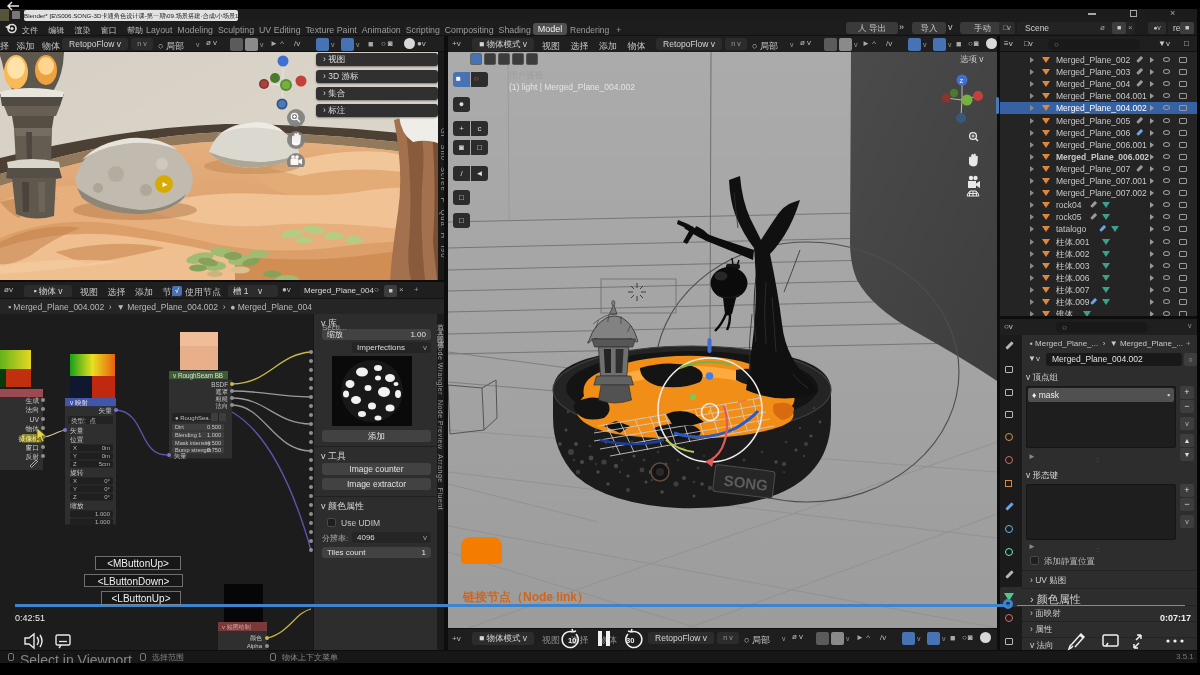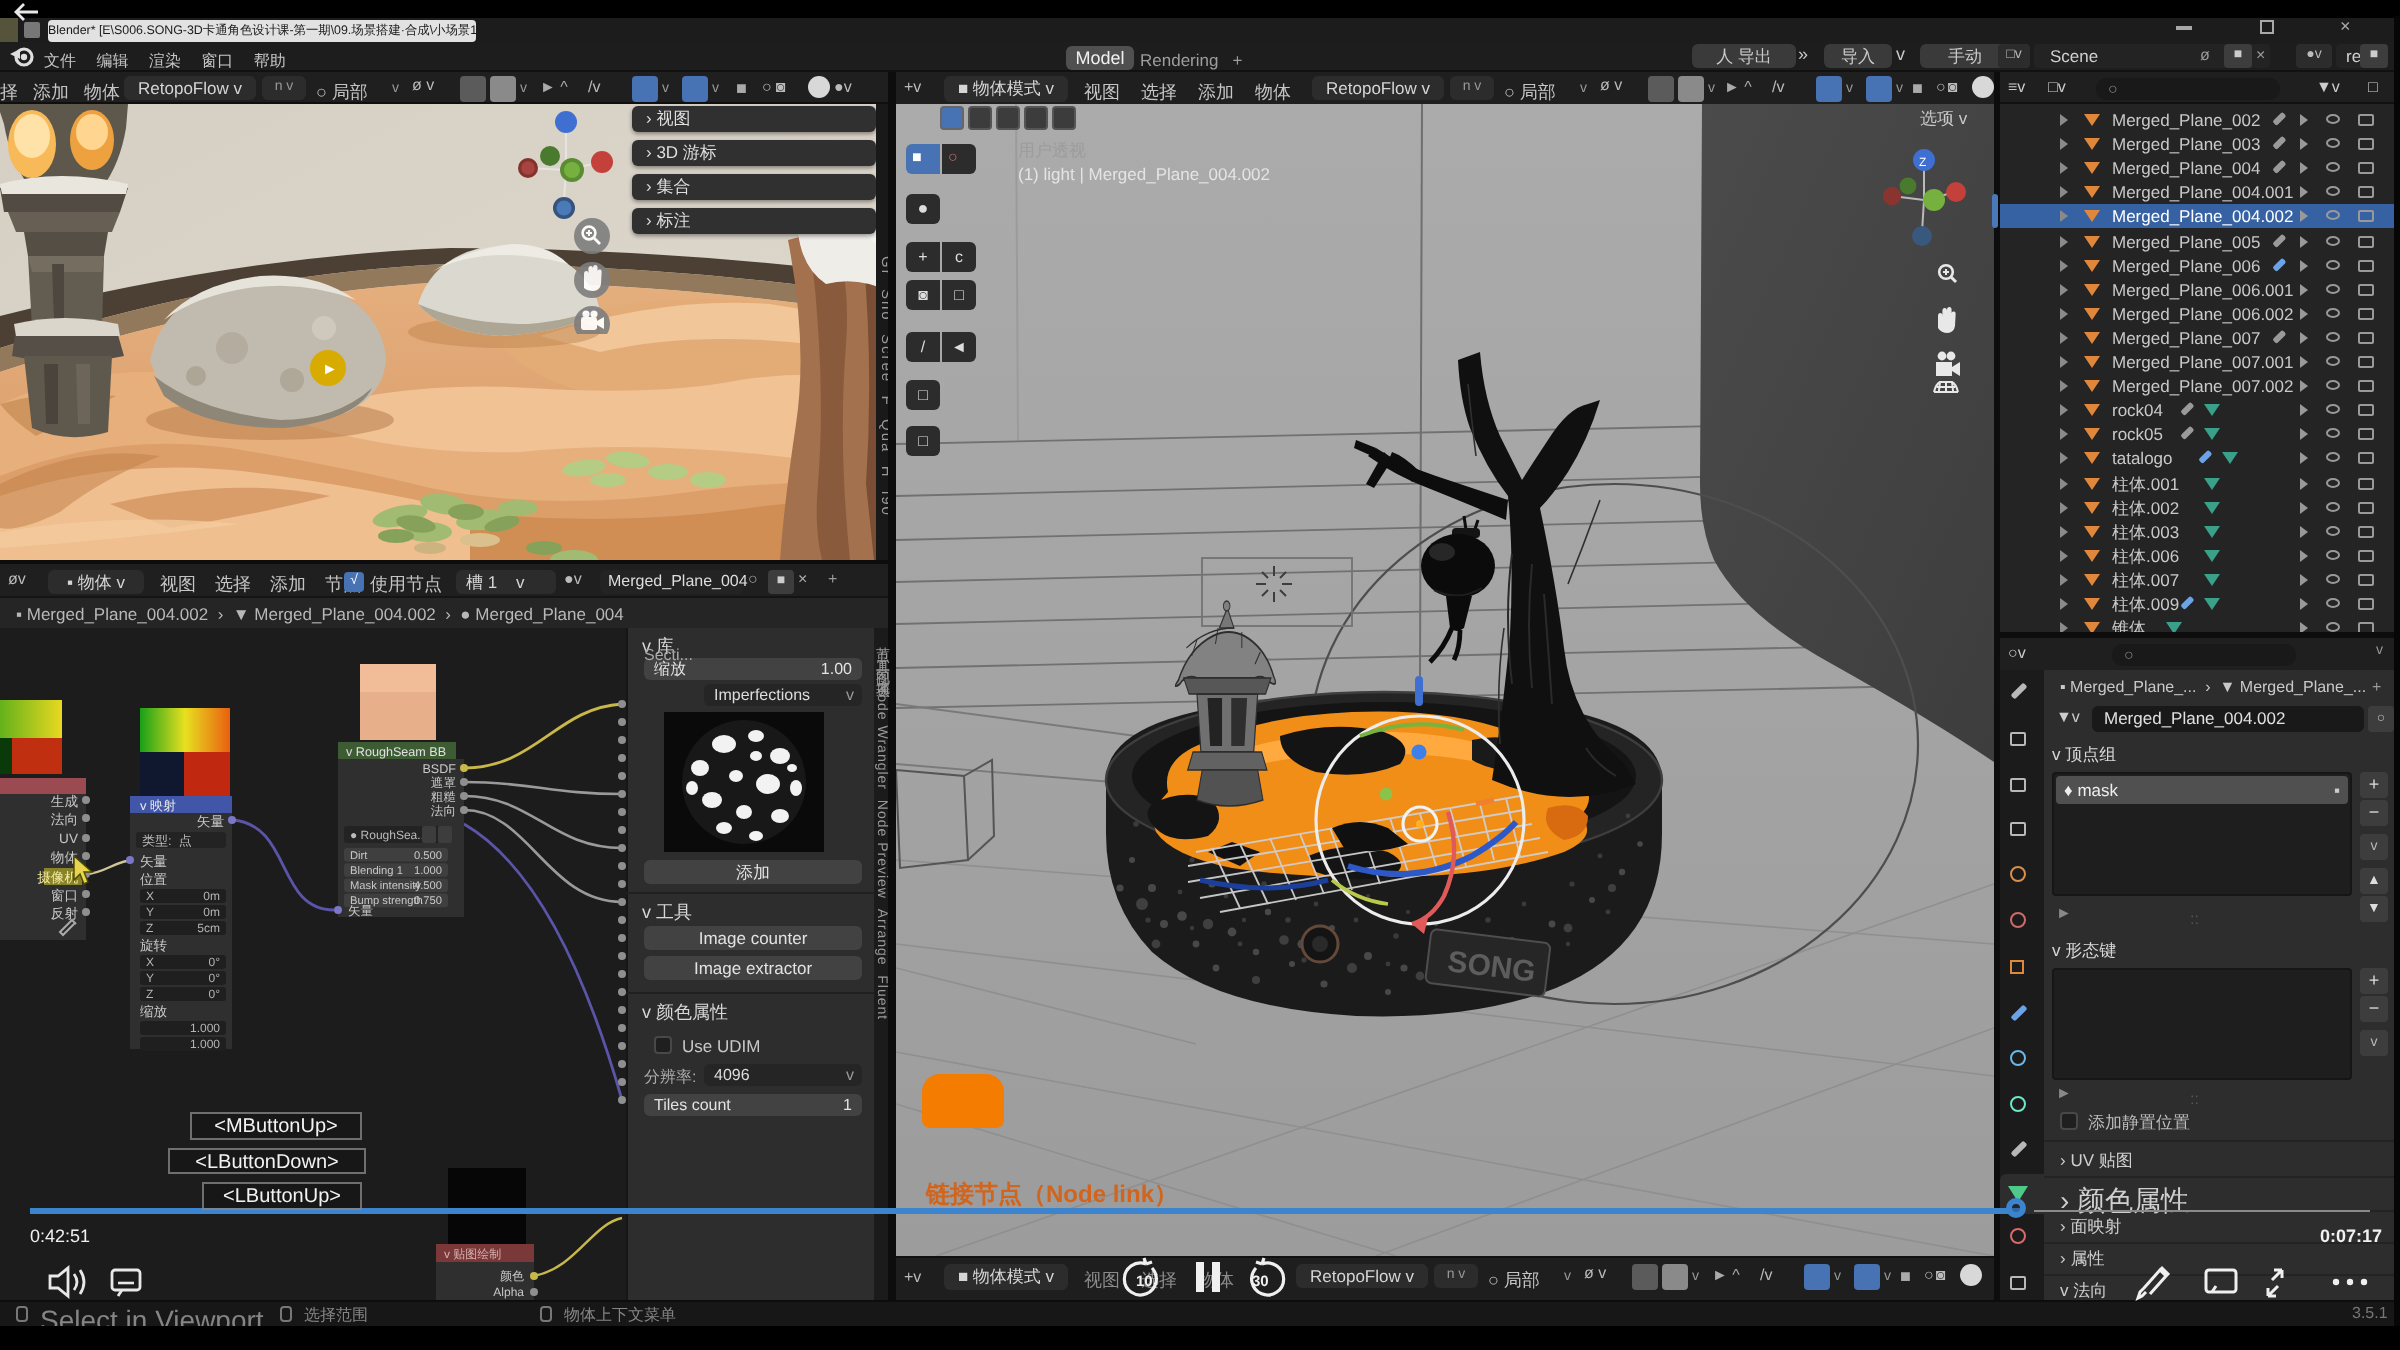--- a/index.html
+++ b/index.html
@@ -27,20 +27,21 @@
 <div class="ab" style="left:1130px;top:10px;width:7px;height:7px;border:1.2px solid #a8a8a8;"></div>
 <div class="ab" style="left:1170px;top:8px;color:#a8a8a8;font-size:9px;">×</div>
 
 <div class="ab" style="left:0;top:21px;width:1200px;height:15px;background:#1d1d1d;border-bottom:1px solid #111;"></div>
 <svg class="ab" style="left:4px;top:23px;" width="14" height="11" viewBox="0 0 14 11">
       <circle cx="8" cy="5.5" r="4" fill="none" stroke="#dedede" stroke-width="1.6"></circle>
       <circle cx="8" cy="5.5" r="1.6" fill="#dedede"></circle>
       <path d="M1 4 L6 1.5 L6 6.5 Z" fill="#dedede"></path>
     </svg>
 <div class="ab" style="left:22px;top:24.5px;color:#c4c4c4;font-size:8px;word-spacing:8px;">文件 编辑 渲染 窗口 帮助</div>
+<div class="ab" style="left:146px;top:24.5px;color:#9d9d9d;font-size:8.8px;">Layout&nbsp;&nbsp;Modeling&nbsp;&nbsp;Sculpting&nbsp;&nbsp;UV&nbsp;Editing&nbsp;&nbsp;Texture&nbsp;Paint&nbsp;&nbsp;Animation&nbsp;&nbsp;Scripting&nbsp;&nbsp;Compositing&nbsp;&nbsp;Shading</div>
 <div class="ab" style="left:533px;top:22.5px;width:34px;height:12.5px;background:#505050;border-radius:3px;color:#f0f0f0;font-size:9px;text-align:center;line-height:12px;">Model</div>
 <div class="ab" style="left:570px;top:24.5px;color:#9d9d9d;font-size:8.5px;">Rendering&nbsp;&nbsp;&nbsp;+</div>
 
 <div class="ab" style="left:846px;top:22px;width:52px;height:12px;background:#3a3a3a;border-radius:3px;color:#c9c9c9;font-size:8.5px;line-height:12px;text-align:center;">人 导出</div>
 <div class="ab" style="left:899px;top:22px;color:#c9c9c9;font-size:9px;">»</div>
 <div class="ab" style="left:912px;top:22px;width:34px;height:12px;background:#3a3a3a;border-radius:3px;color:#c9c9c9;font-size:8.5px;line-height:12px;text-align:center;">导入</div>
 <div class="ab" style="left:948px;top:22px;color:#c9c9c9;font-size:9px;">v</div>
 <div class="ab" style="left:960px;top:22px;width:45px;height:12px;background:#3a3a3a;border-radius:3px;color:#c9c9c9;font-size:8.5px;line-height:12px;text-align:center;">手动</div>
 <div class="ab" style="left:999px;top:22px;width:16px;height:12px;background:#2c2c2c;border-radius:2px;color:#bbb;font-size:7px;text-align:center;line-height:12px;">□v</div>
 <div class="ab" style="left:1017px;top:22px;width:118px;height:12px;background:#232323;border-radius:2px;color:#d0d0d0;font-size:8.5px;line-height:12px;padding-left:8px;">Scene</div>
@@ -873,21 +874,21 @@
         <span style="position:absolute;left:179px;top:3px;width:8px;height:6px;border:1px solid #999;border-radius:1px;"></span>
       </div>
       <div class="ol-row" style="top:86.7px;">
         <span style="position:absolute;left:30px;top:3px;width:0;height:0;border-top:3px solid transparent;border-bottom:3px solid transparent;border-left:4px solid #8a8a8a;"></span>
         <span style="position:absolute;left:42px;top:3px;width:0;height:0;border-left:4px solid transparent;border-right:4px solid transparent;border-top:6px solid #e0873c;"></span>
         <span style="position:absolute;left:56px;top:1px;">Merged_Plane_006.001</span>
         <span style="position:absolute;left:150px;top:3px;width:0;height:0;border-top:3px solid transparent;border-bottom:3px solid transparent;border-left:4px solid #999;"></span>
         <span style="position:absolute;left:163px;top:3px;width:7px;height:5px;border:1px solid #999;border-radius:50%;"></span>
         <span style="position:absolute;left:179px;top:3px;width:8px;height:6px;border:1px solid #999;border-radius:1px;"></span>
       </div>
-      <div class="ol-row" style="top:98.8px;">
+      <div class="ol-row" style="top:98.8px;font-weight:bold;">
         <span style="position:absolute;left:30px;top:3px;width:0;height:0;border-top:3px solid transparent;border-bottom:3px solid transparent;border-left:4px solid #8a8a8a;"></span>
         <span style="position:absolute;left:42px;top:3px;width:0;height:0;border-left:4px solid transparent;border-right:4px solid transparent;border-top:6px solid #e0873c;"></span>
         <span style="position:absolute;left:56px;top:1px;">Merged_Plane_006.002</span>
         <span style="position:absolute;left:150px;top:3px;width:0;height:0;border-top:3px solid transparent;border-bottom:3px solid transparent;border-left:4px solid #999;"></span>
         <span style="position:absolute;left:163px;top:3px;width:7px;height:5px;border:1px solid #999;border-radius:50%;"></span>
         <span style="position:absolute;left:179px;top:3px;width:8px;height:6px;border:1px solid #999;border-radius:1px;"></span>
       </div>
       <div class="ol-row" style="top:110.89999999999999px;">
         <span style="position:absolute;left:30px;top:3px;width:0;height:0;border-top:3px solid transparent;border-bottom:3px solid transparent;border-left:4px solid #8a8a8a;"></span>
         <span style="position:absolute;left:42px;top:3px;width:0;height:0;border-left:4px solid transparent;border-right:4px solid transparent;border-top:6px solid #e0873c;"></span>
@@ -1066,21 +1067,21 @@
 <div class="ab" style="left:1180px;top:484px;width:14px;height:13px;background:#3d3d3d;border-radius:2px;color:#ddd;font-size:9px;text-align:center;line-height:12px;">+</div>
 <div class="ab" style="left:1180px;top:498px;width:14px;height:13px;background:#3d3d3d;border-radius:2px;color:#ddd;font-size:9px;text-align:center;line-height:12px;">−</div>
 <div class="ab" style="left:1180px;top:515px;width:14px;height:13px;background:#3d3d3d;border-radius:2px;color:#bbb;font-size:7px;text-align:center;line-height:13px;">v</div>
 <div class="ab" style="left:1028px;top:542px;color:#888;font-size:8px;">►</div>
 <div class="ab" style="left:1095px;top:545px;color:#555;font-size:8px;">::</div>
 <div class="ab" style="left:1030px;top:556px;width:9px;height:9px;background:#1f1f1f;border:1px solid #484848;border-radius:2px;"></div>
 <div class="ab" style="left:1044px;top:556px;color:#bbb;font-size:8.5px;">添加静置位置</div>
 <div class="ab" style="left:1022px;top:570px;width:178px;height:1px;background:#232323;"></div>
 <div class="ab" style="left:1030px;top:575px;color:#cfcfcf;font-size:8.5px;">› UV 贴图</div>
 <div class="ab" style="left:1022px;top:588px;width:178px;height:1px;background:#232323;"></div>
-<div class="ab" style="left:1030px;top:592px;color:#cfcfcf;font-size:14px;">› 颜色属性</div>
+<div class="ab" style="left:1030px;top:592px;color:#cfcfcf;font-size:11px;">› 颜色属性</div>
 <div class="ab" style="left:1022px;top:605px;width:178px;height:1px;background:#232323;"></div>
 <div class="ab" style="left:1030px;top:608px;color:#cfcfcf;font-size:8.5px;">› 面映射</div>
 <div class="ab" style="left:1022px;top:621px;width:178px;height:1px;background:#232323;"></div>
 <div class="ab" style="left:1030px;top:624px;color:#cfcfcf;font-size:8.5px;">› 属性</div>
 <div class="ab" style="left:1022px;top:637px;width:178px;height:1px;background:#232323;"></div>
 <div class="ab" style="left:1030px;top:640px;color:#cfcfcf;font-size:8.5px;">v 法向</div>
 
 <div class="ab" style="left:0;top:650px;width:1200px;height:13px;background:#171717;border-top:1px solid #0d0d0d;"></div>
 <div class="ab" style="left:8px;top:653px;width:6px;height:8px;border:1px solid #777;border-radius:2px;"></div>
     <div class="ab" style="left:20px;top:652px;color:#858585;font-size:14px;">Select in Viewport</div>

